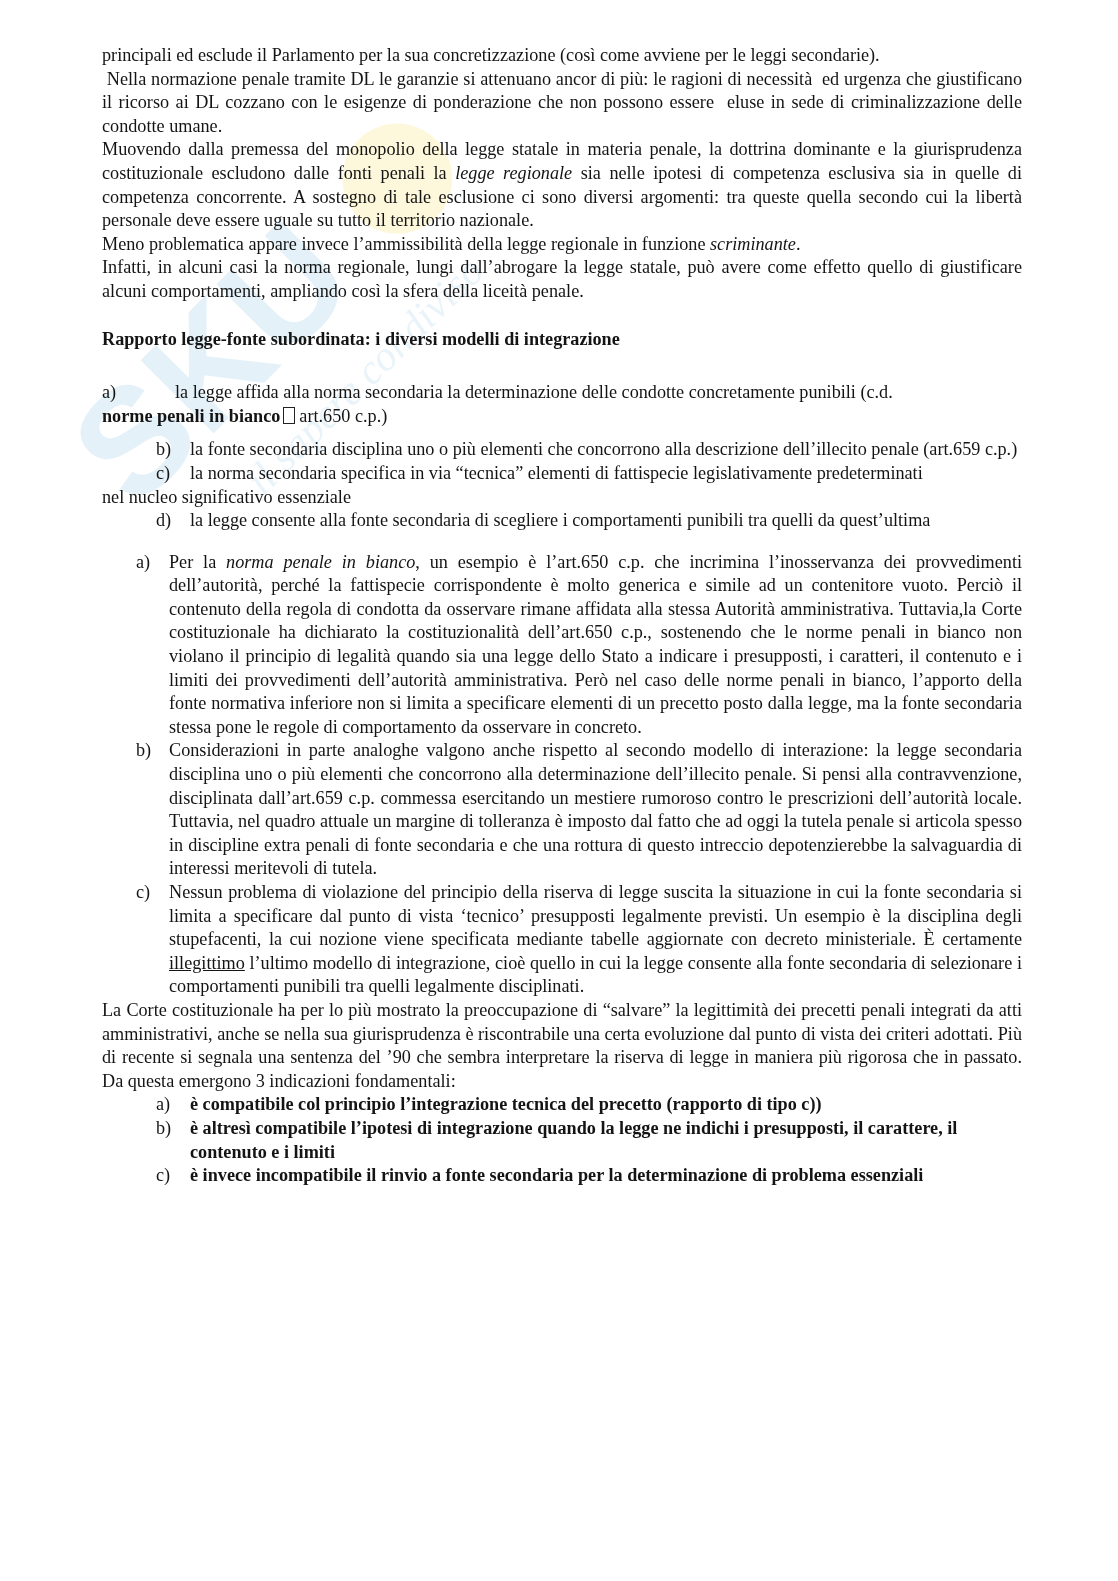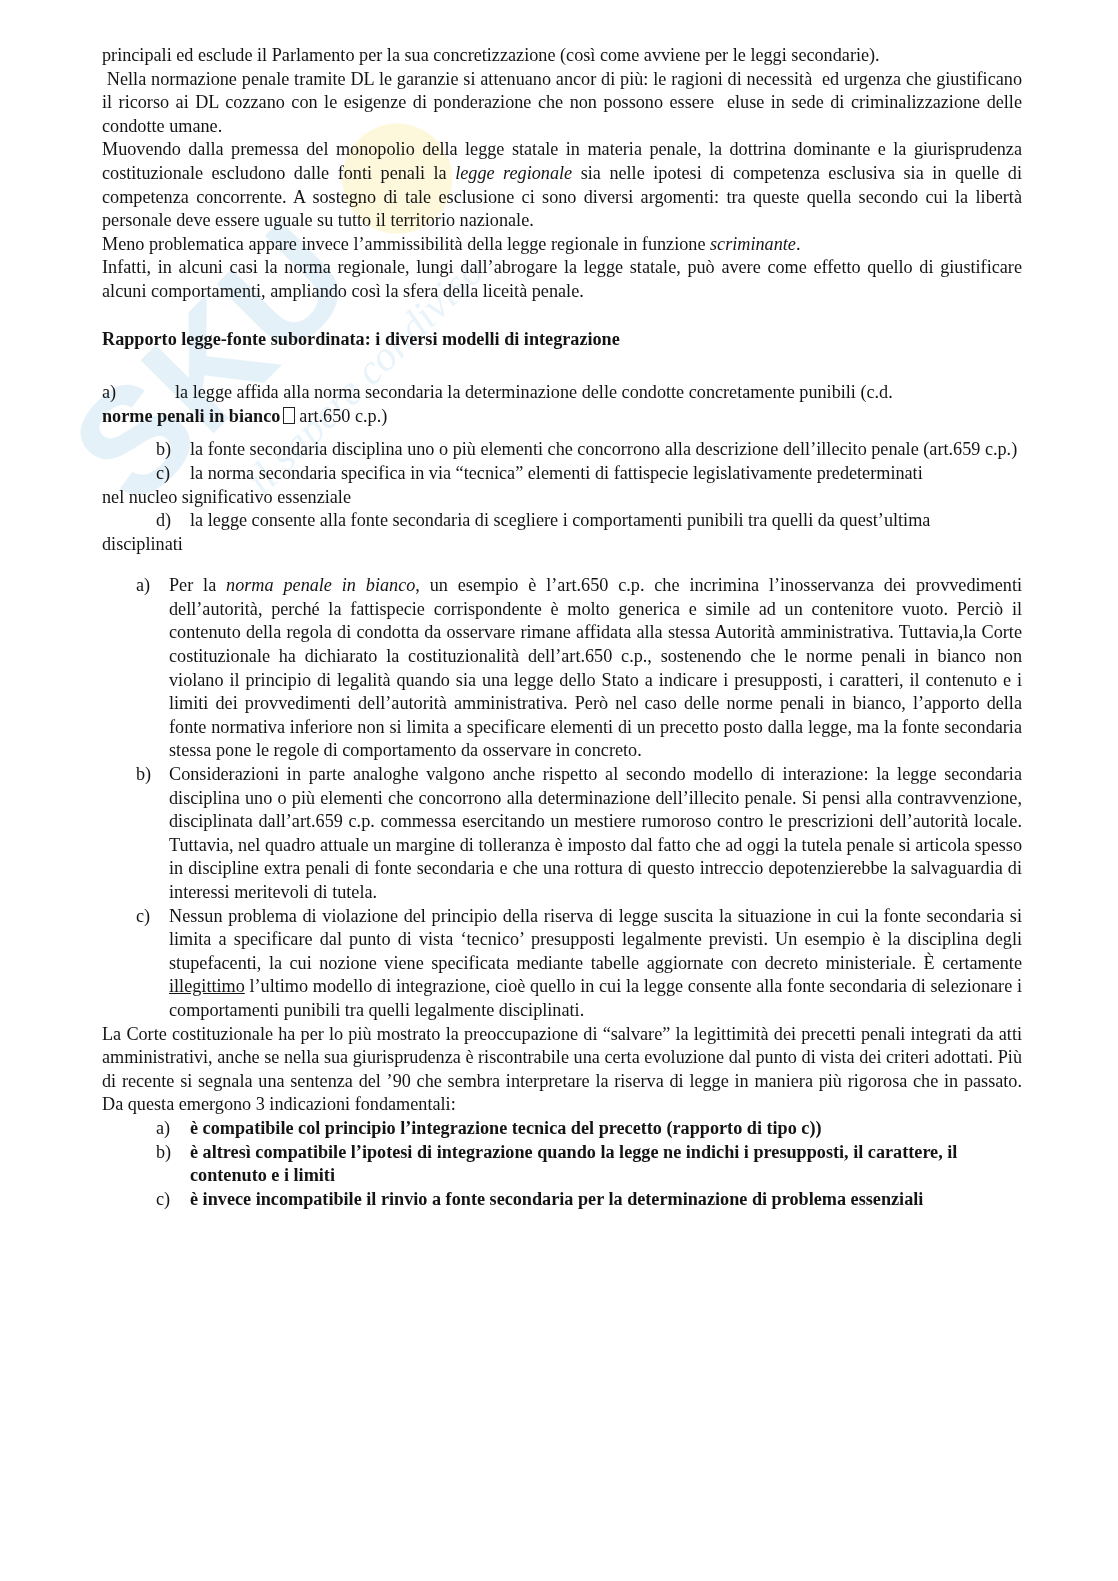--- a/index.html
+++ b/index.html
@@ -82,21 +82,20 @@
       <span class="txt" style="text-align:left;">la fonte secondaria disciplina uno o più elementi che concorrono alla descrizione dell’illecito penale (art.659 c.p.)</span>
     </div>
 
     <div class="cd-item">
       <div class="first"><span class="lbl">c)</span><span>la norma secondaria specifica in via “tecnica” elementi di fattispecie legislativamente predeterminati</span></div>
       <div>nel nucleo significativo essenziale</div>
     </div>
 
     <div class="cd-item">
       <div class="first"><span class="lbl">d)</span><span>la legge consente alla fonte secondaria di scegliere i comportamenti punibili tra quelli da quest’ultima</span></div>
-      <div>disciplinati</div>
     </div>
 
     <div class="long-list">
       <div class="row">
         <span class="lbl">a)</span>
         <span class="txt"><span>Per la </span><em>norma penale in bianco</em><span>, un esempio è l’art.650 c.p. che incrimina l’inosservanza dei provvedimenti dell’autorità, perché la fattispecie corrispondente è molto generica e simile ad un contenitore vuoto. Perciò il contenuto della regola di condotta da osservare rimane affidata alla stessa Autorità amministrativa. Tuttavia,la Corte costituzionale ha dichiarato la costituzionalità dell’art.650 c.p., sostenendo che le norme penali in bianco non violano il principio di legalità quando sia una legge dello Stato a indicare i presupposti, i caratteri, il contenuto e i limiti dei provvedimenti dell’autorità amministrativa. Però nel caso delle norme penali in bianco, l’apporto della fonte normativa inferiore non si limita a specificare elementi di un precetto posto dalla legge, ma la fonte secondaria stessa pone le regole di comportamento da osservare in concreto.</span></span>
       </div>
       <div class="row">
         <span class="lbl">b)</span>
         <span class="txt">Considerazioni in parte analoghe valgono anche rispetto al secondo modello di interazione: la legge secondaria disciplina uno o più elementi che concorrono alla determinazione dell’illecito penale. Si pensi alla contravvenzione, disciplinata dall’art.659 c.p. commessa esercitando un mestiere rumoroso contro le prescrizioni dell’autorità locale. Tuttavia, nel quadro attuale un margine di tolleranza è imposto dal fatto che ad oggi la tutela penale si articola spesso in discipline extra penali di fonte secondaria e che una rottura di questo intreccio depotenzierebbe la salvaguardia di interessi meritevoli di tutela.</span>

